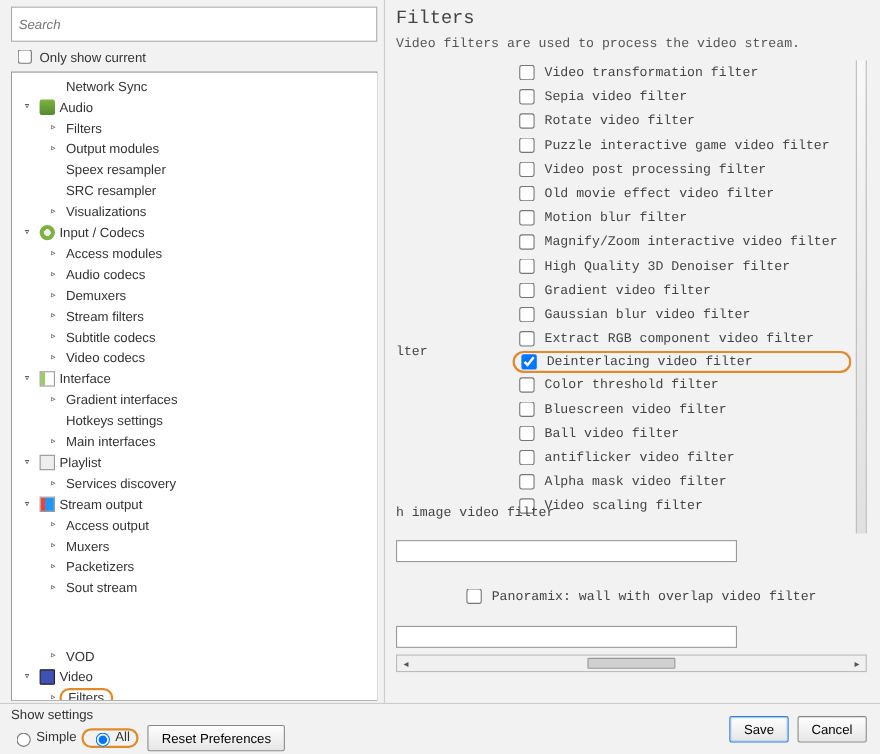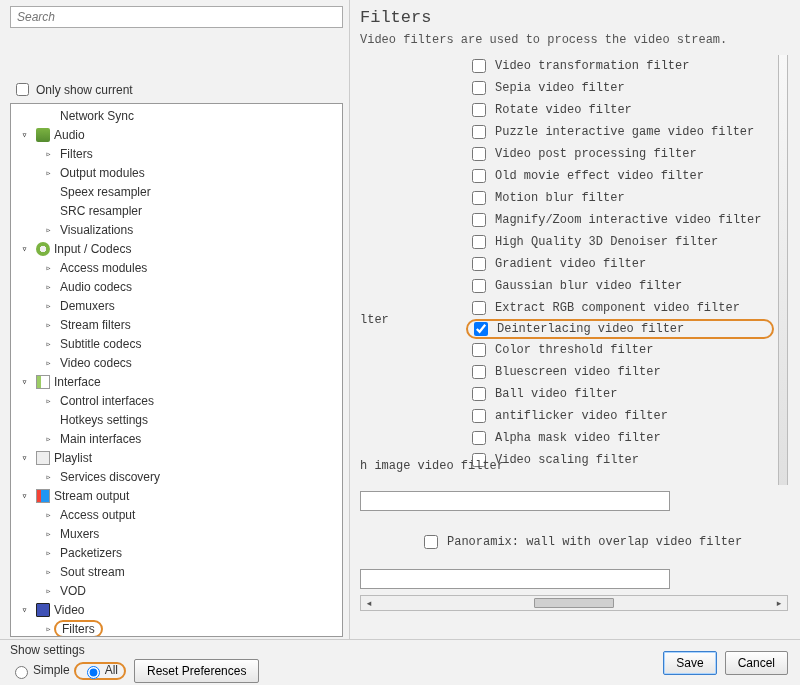--- a/index.html
+++ b/index.html
@@ -20,37 +20,36 @@
   }
   .left-pane {
     width: 350px;
     display: flex;
     flex-direction: column;
     border-right: 1px solid #ccc;
     padding: 6px 6px 2px 10px;
   }
   .search {
     width: 100%;
-    height: 22px;
+    height: 32px;
     padding: 2px 6px;
     border: 1px solid #aaa;
     background: #fff;
     font-style: italic;
     color: #666;
     margin-bottom: 4px;
     font-size: 12px;
     font-family: inherit;
   }
   .only-current {
     display: flex;
     align-items: center;
     gap: 4px;
     margin-bottom: 4px;
     padding-left: 2px;
-    margin-top: 48px;
   }
   .only-current input { width: 13px; height: 13px; }
   .tree {
     flex: 1;
     overflow-y: auto;
     border: 1px solid #999;
     background: #fff;
     padding: 2px 0;
   }
   .tree-row {
@@ -289,21 +288,21 @@
           <span class="expander right"></span>
           <span>Video codecs</span>
         </div>
         <div class="tree-row" style="padding-left: 8px;">
           <span class="expander down"></span>
           <span class="ticon ic-iface"></span>
           <span>Interface</span>
         </div>
         <div class="tree-row" style="padding-left: 32px;">
           <span class="expander right"></span>
-          <span>Control interfaces</span>
+          <span>Gradient interfaces</span>
         </div>
         <div class="tree-row" style="padding-left: 32px;">
           <span class="expander none"></span>
           <span>Hotkeys settings</span>
         </div>
         <div class="tree-row" style="padding-left: 32px;">
           <span class="expander right"></span>
           <span>Main interfaces</span>
         </div>
         <div class="tree-row" style="padding-left: 8px;">
@@ -329,21 +328,21 @@
           <span>Muxers</span>
         </div>
         <div class="tree-row" style="padding-left: 32px;">
           <span class="expander right"></span>
           <span>Packetizers</span>
         </div>
         <div class="tree-row" style="padding-left: 32px;">
           <span class="expander right"></span>
           <span>Sout stream</span>
         </div>
-        <div class="tree-row" style="padding-left: 32px;">
+        <div class="tree-row" style="padding-left: 32px; margin-top: 43px;">
           <span class="expander right"></span>
           <span>VOD</span>
         </div>
         <div class="tree-row" style="padding-left: 8px;">
           <span class="expander down"></span>
           <span class="ticon ic-video"></span>
           <span>Video</span>
         </div>
         <div class="tree-row" style="padding-left: 32px;">
           <span class="expander right"></span>

